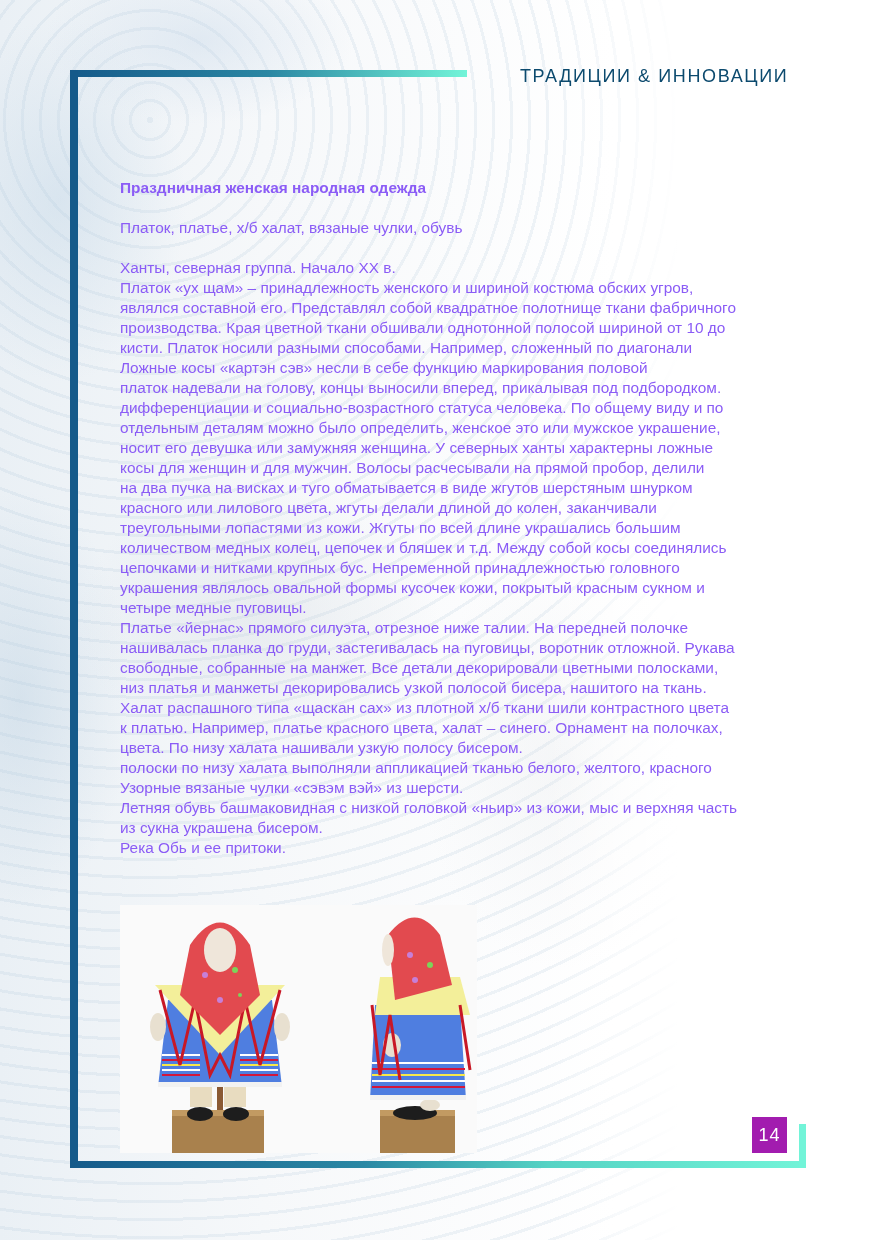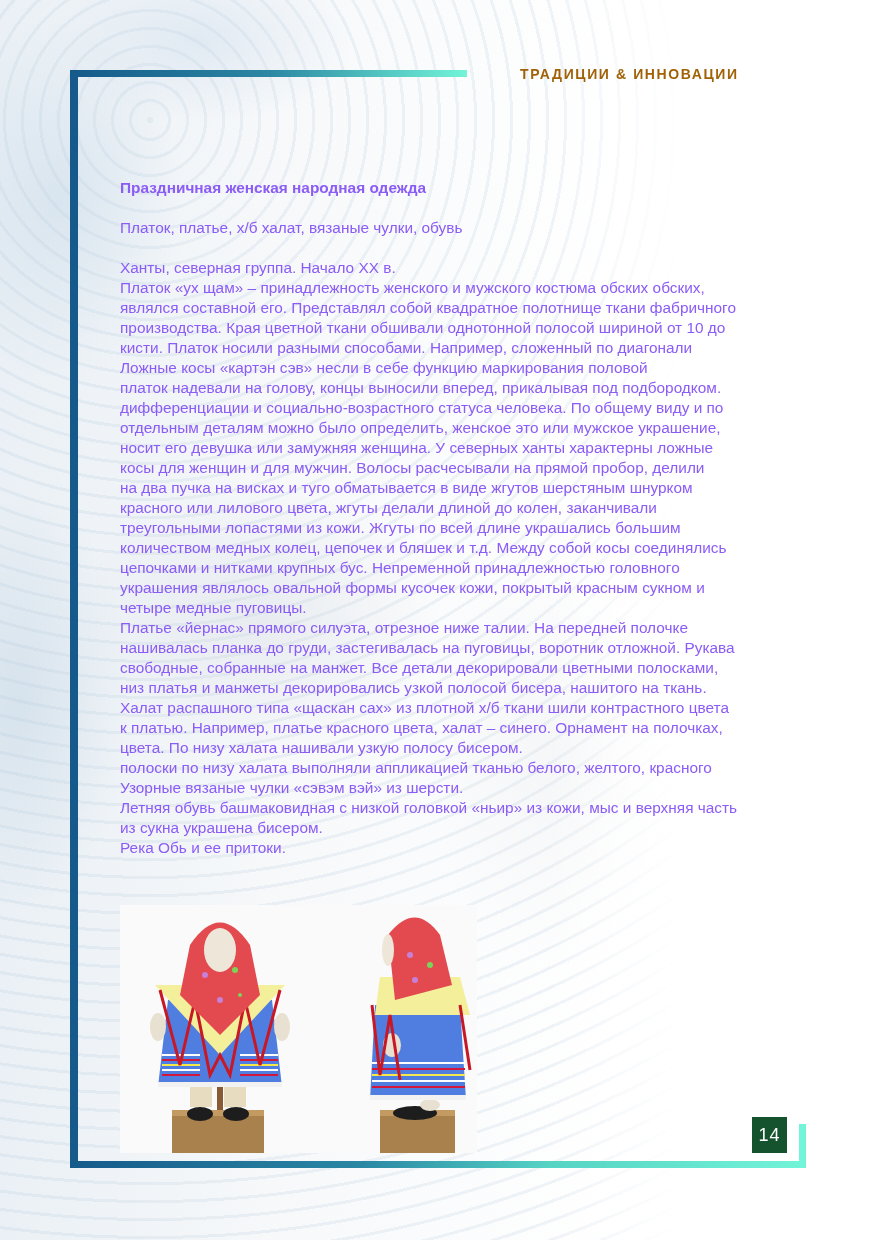--- a/index.html
+++ b/index.html
@@ -35,38 +35,38 @@
   .bar-bottom {
     position: absolute; left: 70px; top: 1161px; width: 736px; height: 7px;
     background: linear-gradient(90deg, #155a8a 0%, #2a88a4 40%, #55d3c4 65%, #72f4d8 100%);
   }
   .bar-right {
     position: absolute; left: 799px; top: 1124px; width: 7px; height: 44px;
     background: #72f4d8;
   }
   .header-title {
     position: absolute; left: 520px; top: 66px; width: 280px;
-    font-size: 14px; letter-spacing: 1.6px; color: #a16207;
-    font-weight: bold; white-space: nowrap;
+    font-size: 18px; letter-spacing: 1.6px; color: #0c4a6e;
+    font-weight: normal; white-space: nowrap;
   }
   .content {
     position: absolute; left: 120px; top: 178px; width: 690px;
     color: #8b5cf6; font-size: 15.4px; line-height: 20px;
   }
   .title { font-weight: bold; margin: 0; }
   .subtitle { margin: 20px 0 0 0; }
   .body-text { margin: 20px 0 0 0; }
   .body-text p { margin: 0; }
   .photos { position: absolute; left: 120px; top: 905px; width: 357px; height: 248px; }
   .photo { position: absolute; top: 0; height: 248px; background: #fbfbfb; overflow: hidden; }
   .photo.left { left: 0; width: 200px; }
   .photo.right { left: 200px; width: 157px; }
   .page-num {
     position: absolute; left: 752px; top: 1117px; width: 35px; height: 36px;
-    background: #14532d; color: #ffffff; font-size: 18px;
+    background: #a21caf; color: #ffffff; font-size: 18px;
     display: flex; align-items: center; justify-content: center; letter-spacing: 1px;
   }
 </style>
 </head>
 <body>
 
 <div class="bg"></div>
 <div class="fade-right"></div>
 
 <div class="bar-top"></div>
@@ -74,21 +74,21 @@
 <div class="bar-bottom"></div>
 <div class="bar-right"></div>
 
 <div class="header-title">ТРАДИЦИИ &amp; ИННОВАЦИИ</div>
 
 <div class="content">
   <p class="title">Праздничная женская народная одежда</p>
   <p class="subtitle">Платок, платье, х/б халат, вязаные чулки, обувь</p>
   <div class="body-text">
     <p>Ханты, северная группа. Начало XX в.</p>
-    <p>Платок «ух щам» –  принадлежность женского и мужского костюма обских обских,</p>
+    <p>Платок «ух щам» –  принадлежность женского и шириной костюма обских угров,</p>
     <p>являлся составной его. Представлял собой квадратное полотнище ткани фабричного</p>
     <p>производства. Края цветной ткани обшивали однотонной полосой шириной от 10 до</p>
     <p>кисти. Платок носили разными способами. Например, сложенный по диагонали</p>
     <p>Ложные косы «картэн сэв»  несли в себе функцию маркирования половой</p>
     <p>платок надевали на голову, концы выносили вперед, прикалывая под подбородком.</p>
     <p>дифференциации и социально-возрастного статуса человека. По общему виду и по</p>
     <p>отдельным деталям можно было определить, женское это или мужское украшение,</p>
     <p>носит его девушка или замужняя женщина. У северных ханты характерны ложные</p>
     <p>косы для женщин и для мужчин. Волосы расчесывали на прямой пробор, делили</p>
     <p>на два пучка на висках и туго обматывается в виде жгутов шерстяным шнурком</p>

